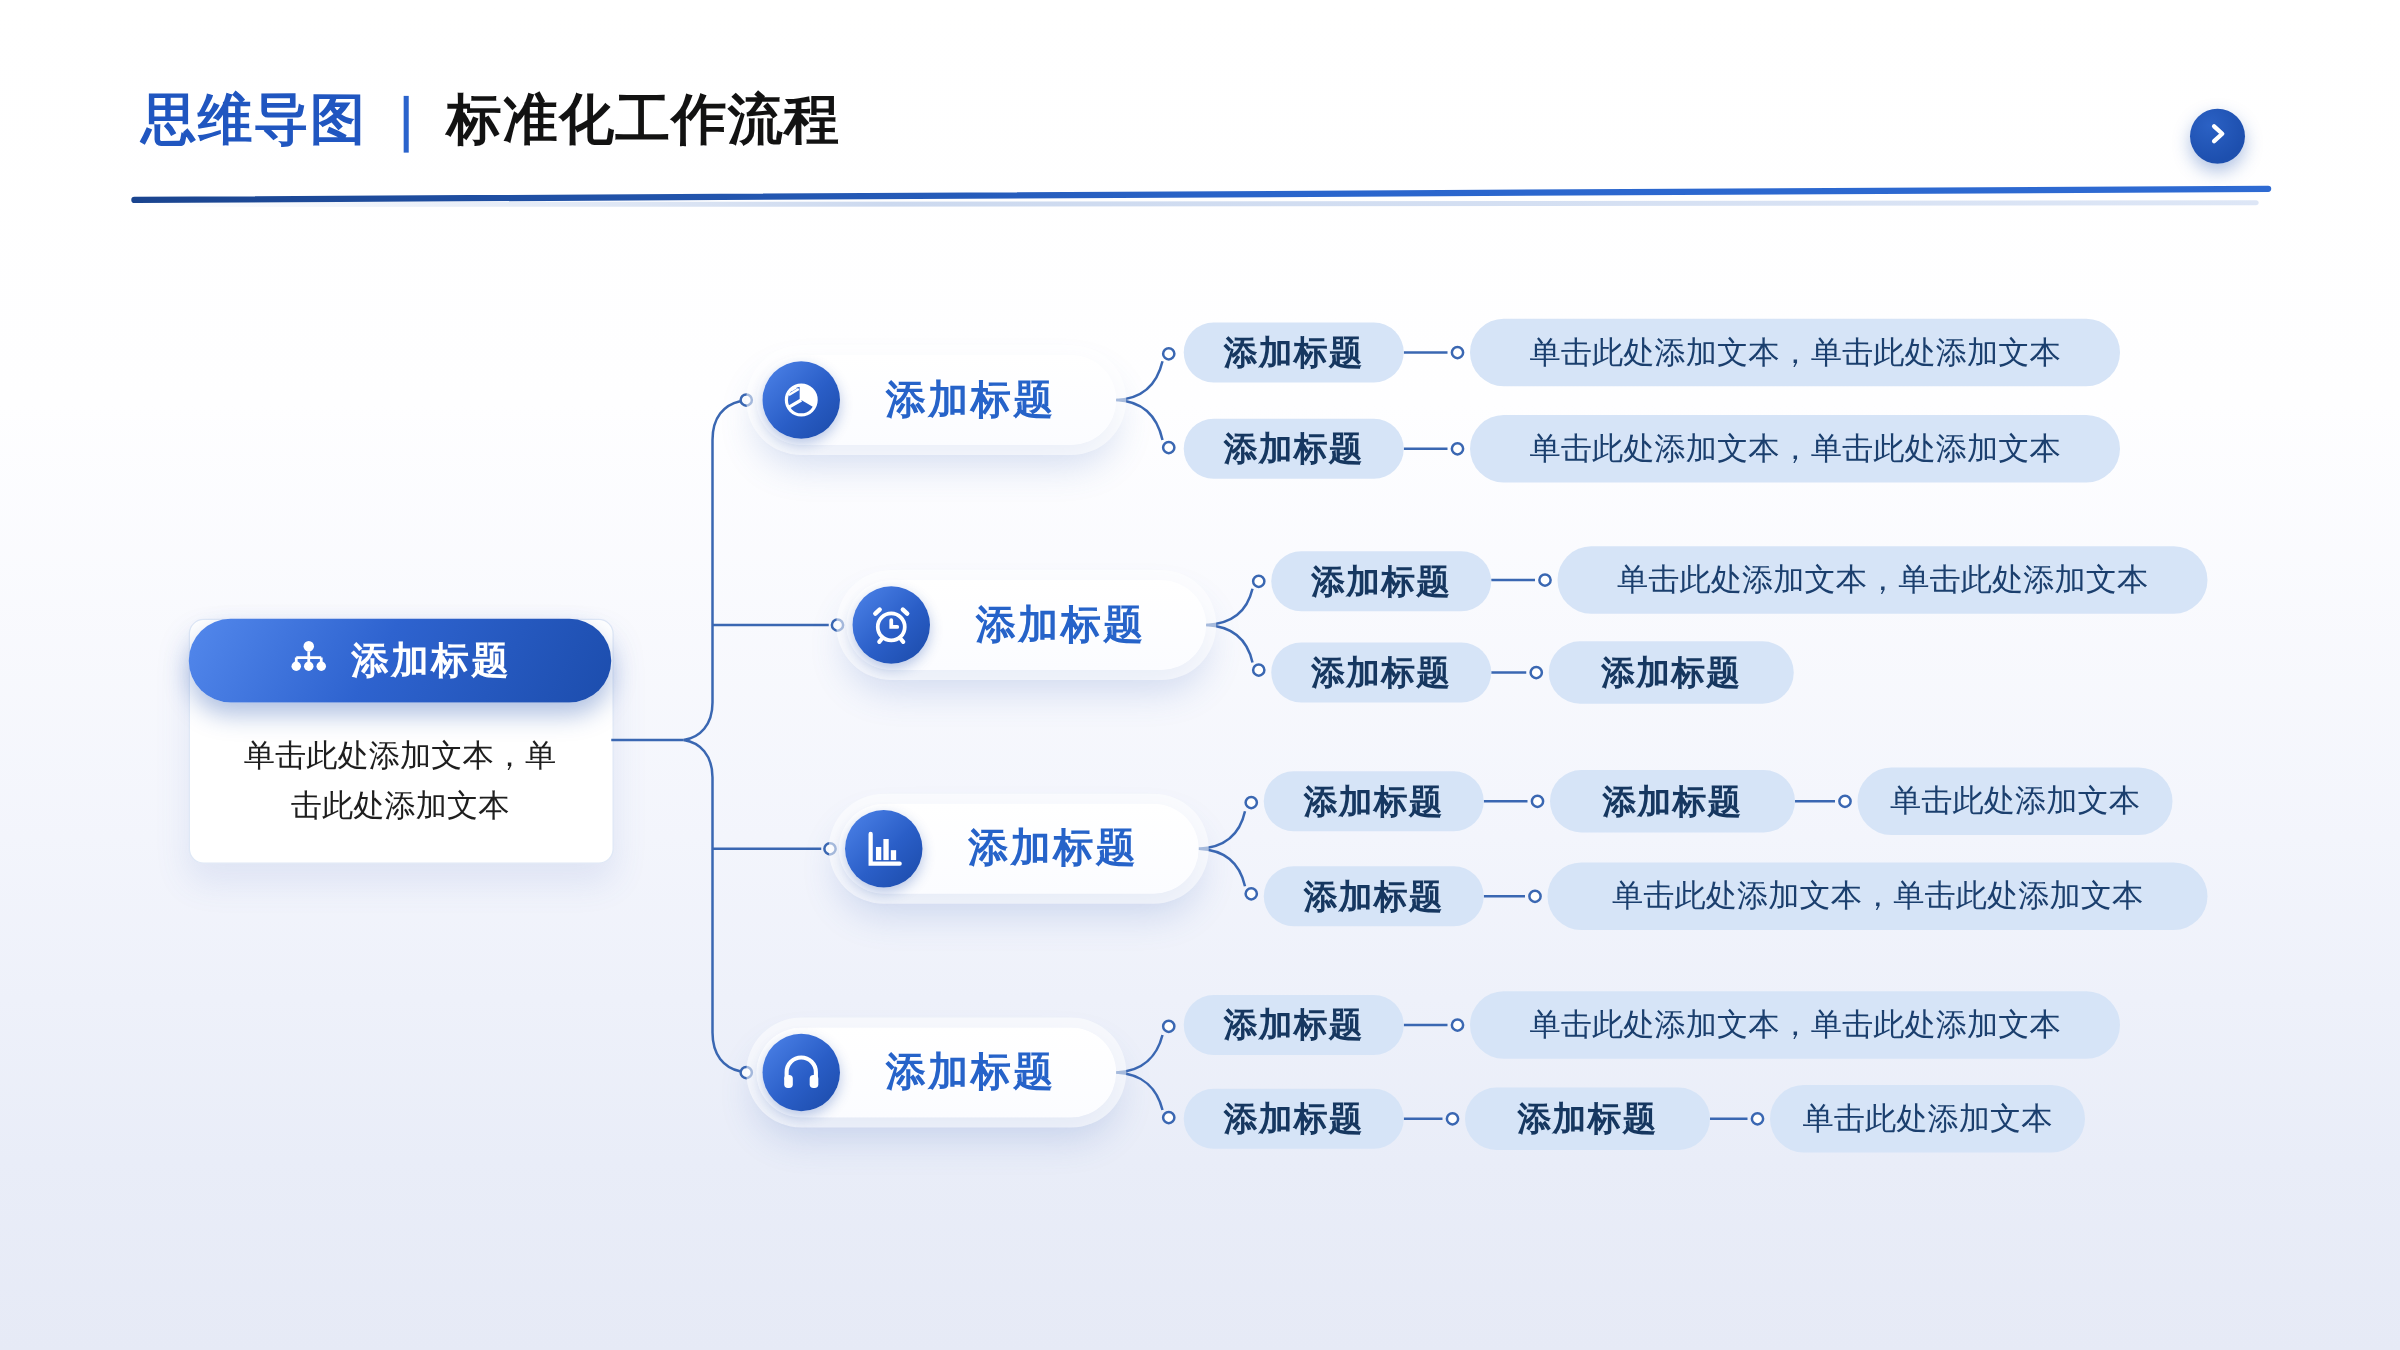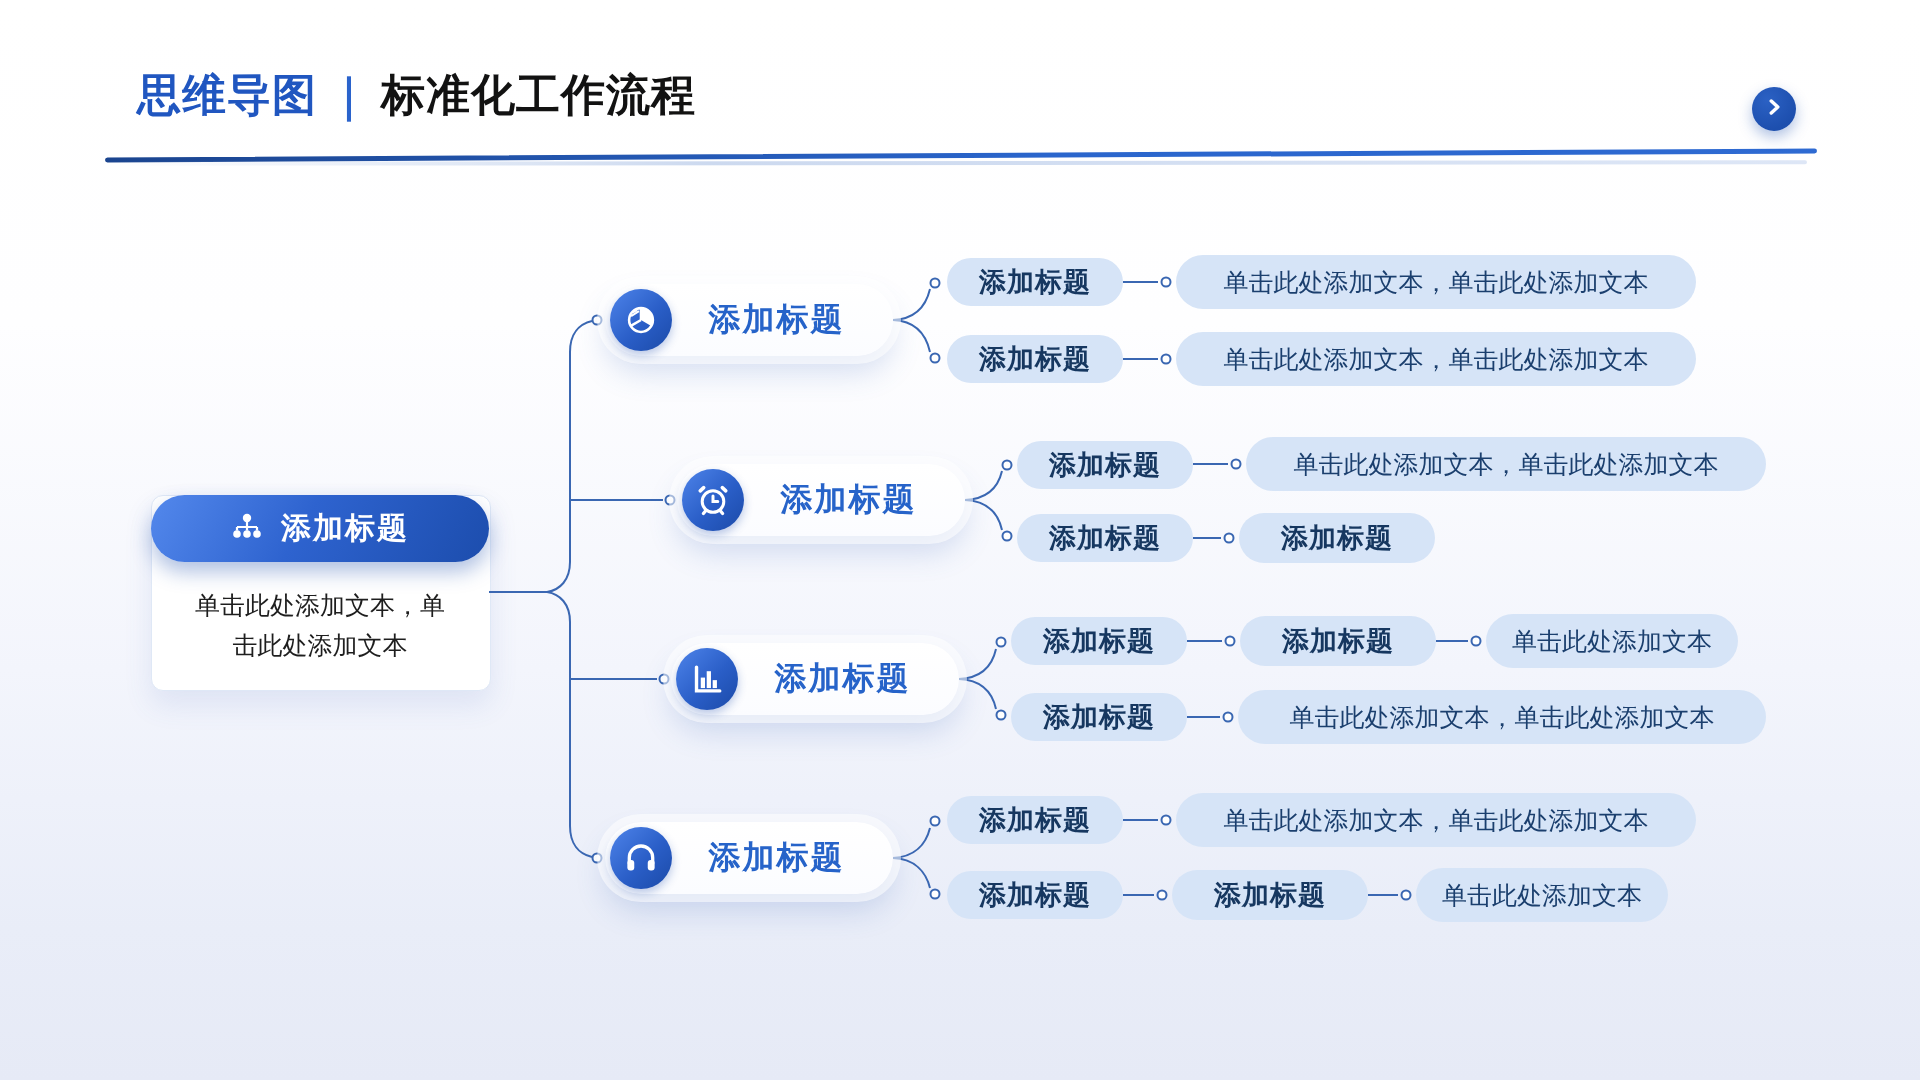--- a/index.html
+++ b/index.html
@@ -3,21 +3,21 @@
 <meta charset="utf-8">
 <style>
   html,body{margin:0;padding:0;background:#dfe3ee;}
   .slide{
     position:relative;width:1920px;height:1080px;overflow:hidden;
     font-family:"Liberation Sans","DejaVu Sans",sans-serif;
     background:linear-gradient(180deg,#ffffff 0%,#fefeff 30%,#f3f5fc 62%,#e9edf8 86%,#e6eaf6 100%);
   }
   
   .page-title{position:absolute;left:113px;top:66px;font-size:44px;font-weight:800;letter-spacing:1px;white-space:nowrap;}
-  .title-highlight{color:#2056c0;margin-left:24px;}
+  .title-highlight{color:#2056c0;}
   .title-separator{color:#2a63cc;margin:0 10px;font-weight:700;}
   .title-rest{color:#121212;}
   .underline-main{position:absolute;left:105px;top:153px;width:1712px;height:5px;border-radius:3px;
     background:linear-gradient(90deg,#1a448f,#2a65cc 55%,#2e6ad2);transform:rotate(-0.3deg);}
   .underline-soft{position:absolute;left:117px;top:161px;width:1690px;height:4px;border-radius:2px;
     background:linear-gradient(90deg,rgba(205,217,240,0),#ccd9ef 35%,#dde6f6);transform:rotate(-0.05deg);}
   .next-button{position:absolute;left:1752px;top:87px;width:44px;height:44px;border-radius:50%;
     background:radial-gradient(circle at 35% 30%,#2b61c4,#1d4fae 70%);display:flex;align-items:center;justify-content:center;
     box-shadow:0 6px 14px rgba(29,79,174,0.35);cursor:pointer;}
   

